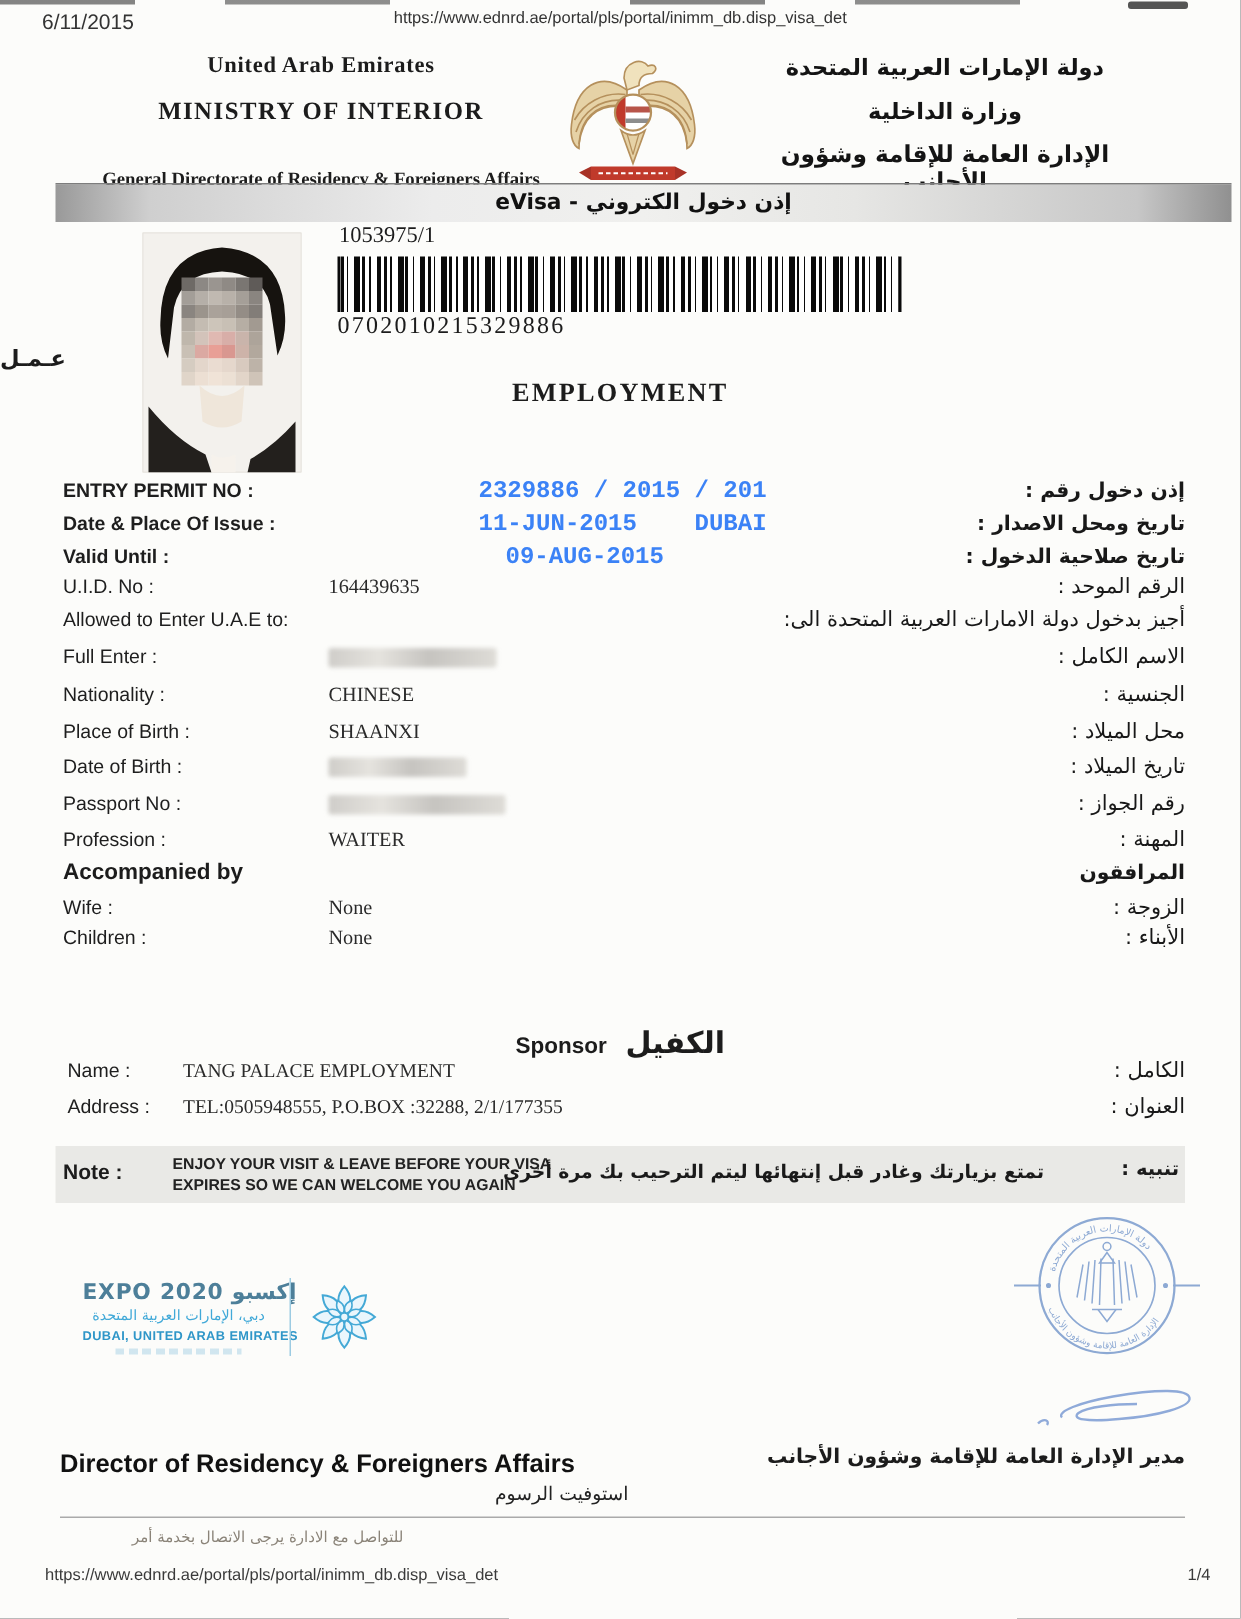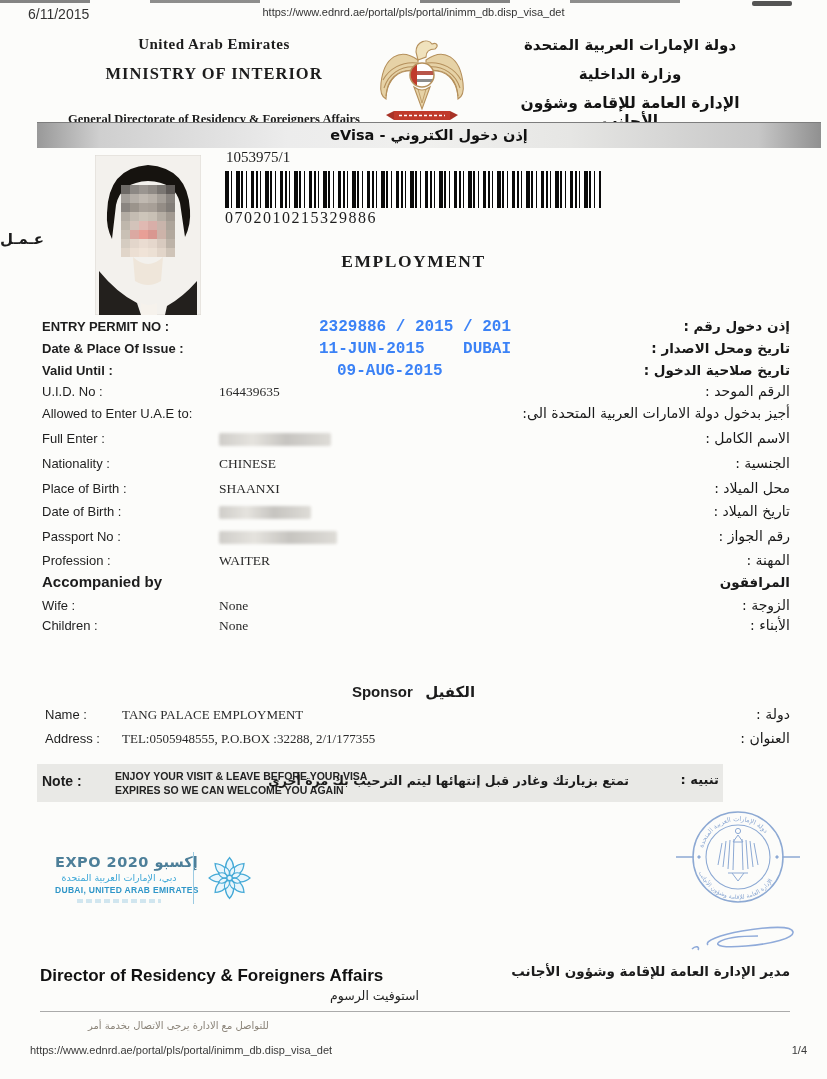--- a/index.html
+++ b/index.html
@@ -59,27 +59,27 @@
   .vb{font-family:Liberation Mono, monospace;font-weight:bold;font-size:16px;color:#3b82f6;padding-left:102px;white-space:pre;}
   .lar{font-size:14px;color:#181818;}
   .lar.b{font-size:13.5px;}
   .sec{font-size:15px;font-weight:bold;}
   .redact{display:inline-block;height:13px;border-radius:2px;filter:blur(1.4px);vertical-align:middle;
     background:linear-gradient(90deg,#cfcdc9,#e5e3de 30%,#c6c4c0 60%,#dedcd7);}
   .r1{width:112px}.r2{width:92px}.r3{width:118px}
 
   
   .sponsor-title{top:683px;left:0;right:0;text-align:center;font-size:15px;font-weight:bold;}
-  .sponsor-title .ar{font-size:15px;}
+  .sponsor-title .ar{font-size:20px;}
   .sponsor-rows{top:700px;left:45px;width:745px;}
   .srow{position:absolute;left:0;right:0;display:grid;grid-template-columns:75px 1fr auto;align-items:baseline;}
   .srow .val{font-size:13px;}
 
   
-  .note-band{top:764px;left:37px;width:686px;height:38px;background:#e9e9e6;}
+  .note-band{top:764px;left:37px;width:753px;height:38px;background:#e9e9e6;}
   .note-lbl{position:absolute;left:5px;top:9px;font-size:14px;font-weight:bold;}
   .note-en{position:absolute;left:78px;top:6px;width:262px;font-size:10.5px;font-weight:bold;line-height:1.3;color:#222;}
   .note-ar{position:absolute;right:94px;top:9px;font-size:12.5px;font-weight:bold;color:#1a1a1a;}
   .note-lar{position:absolute;right:4px;top:8px;font-size:13px;font-weight:bold;}
 
   
   .expo{top:850px;left:55px;width:200px;display:flex;align-items:center;gap:10px;}
   .expo-text{width:128px;text-align:center;}
   .expo-t1{font-size:14.5px;font-weight:bold;color:#4d7f99;letter-spacing:.5px;white-space:nowrap;}
   .expo-t2{font-size:9.5px;color:#41a9d8;margin-top:2px;}
@@ -296,21 +296,21 @@
   </div>
 
   <div class="abs sponsor-title">
     <span>Sponsor</span>&nbsp;&nbsp;
     <span class="ar">الكفيل</span>
   </div>
   <div class="abs sponsor-rows">
     <div class="srow" style="top:6px">
       <span class="lbl">Name :</span>
       <span class="val">TANG PALACE EMPLOYMENT</span>
-      <span class="lar ar" dir="rtl">دولة :</span>
+      <span class="lar ar" dir="rtl">الكامل :</span>
     </div>
     <div class="srow" style="top:30px">
       <span class="lbl">Address :</span>
       <span class="val">TEL:0505948555, P.O.BOX :32288, 2/1/177355</span>
       <span class="lar ar" dir="rtl">العنوان :</span>
     </div>
   </div>
 
   <div class="abs note-band">
     <span class="note-lbl">Note :</span>

